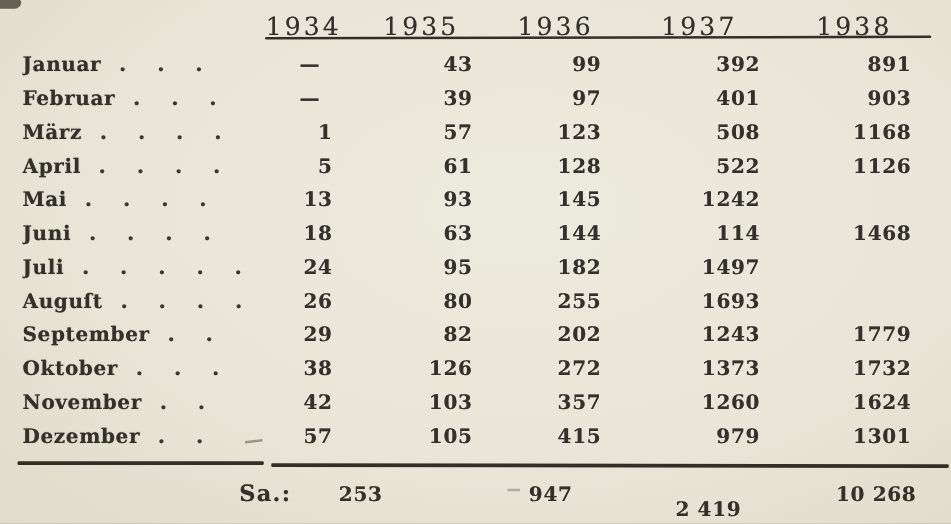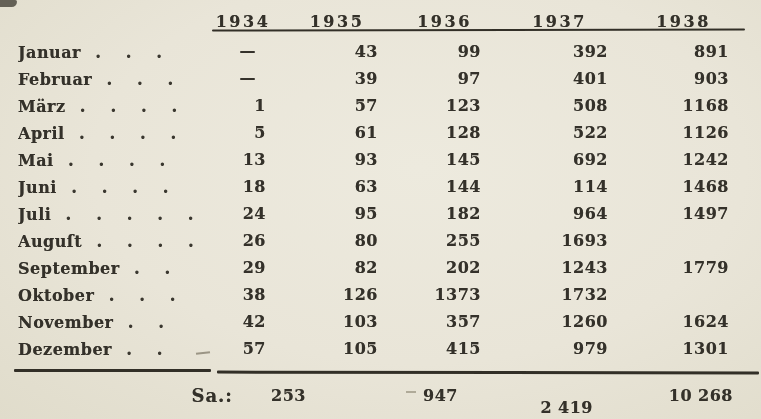--- a/index.html
+++ b/index.html
@@ -15,21 +15,21 @@
   .hrow,.row,.frow{
     display:grid;
     grid-template-columns:192px 76px 112px 103px 127px 121px;
     align-items:center;
   }
   .hrow{height:34px;}
   .row{height:27px;}
   .frow{margin-top:12px;height:34px;gap:40px;}
   .ycell{
     text-align:center;
-    font-size:16px;font-weight:700;letter-spacing:2.5px;
+    font-size:20px;font-weight:400;letter-spacing:2.5px;
     padding-right:10px;
     text-shadow:0 0 0.5px rgba(40,38,30,.55);
   }
   .lcell{display:flex;align-items:baseline;white-space:pre;overflow:hidden;}
   .mname{
     font-size:16px;font-weight:700;letter-spacing:0.5px;
     text-shadow:0 0 0.6px rgba(40,38,30,.6);
   }
   .dots{
     font-size:18px;font-weight:700;
@@ -137,21 +137,20 @@
     </div>
 
     <div class="row">
       <div class="lcell">
         <span class="mname">Mai</span>
         <span class="dots">. . . .</span>
       </div>
       <div class="num">13</div>
       <div class="num">93</div>
       <div class="num">145</div>
-      <div class="num">692</div>
       <div class="num">1242</div>
     </div>
 
     <div class="row">
       <div class="lcell">
         <span class="mname">Juni</span>
         <span class="dots">. . . .</span>
       </div>
       <div class="num">18</div>
       <div class="num">63</div>
@@ -161,21 +160,20 @@
     </div>
 
     <div class="row">
       <div class="lcell">
         <span class="mname">Juli</span>
         <span class="dots">. . . . .</span>
       </div>
       <div class="num">24</div>
       <div class="num">95</div>
       <div class="num">182</div>
-      <div class="num">964</div>
       <div class="num">1497</div>
     </div>
 
     <div class="row">
       <div class="lcell">
         <span class="mname">Auguſt</span>
         <span class="dots">. . . .</span>
       </div>
       <div class="num">26</div>
       <div class="num">80</div>
@@ -195,20 +193,21 @@
       <div class="num">1779</div>
     </div>
 
     <div class="row">
       <div class="lcell">
         <span class="mname">Oktober</span>
         <span class="dots">. . .</span>
       </div>
       <div class="num">38</div>
       <div class="num">126</div>
+      <div class="num">272</div>
       <div class="num">1373</div>
       <div class="num">1732</div>
     </div>
 
     <div class="row">
       <div class="lcell">
         <span class="mname">November</span>
         <span class="dots">. .</span>
       </div>
       <div class="num">42</div>

